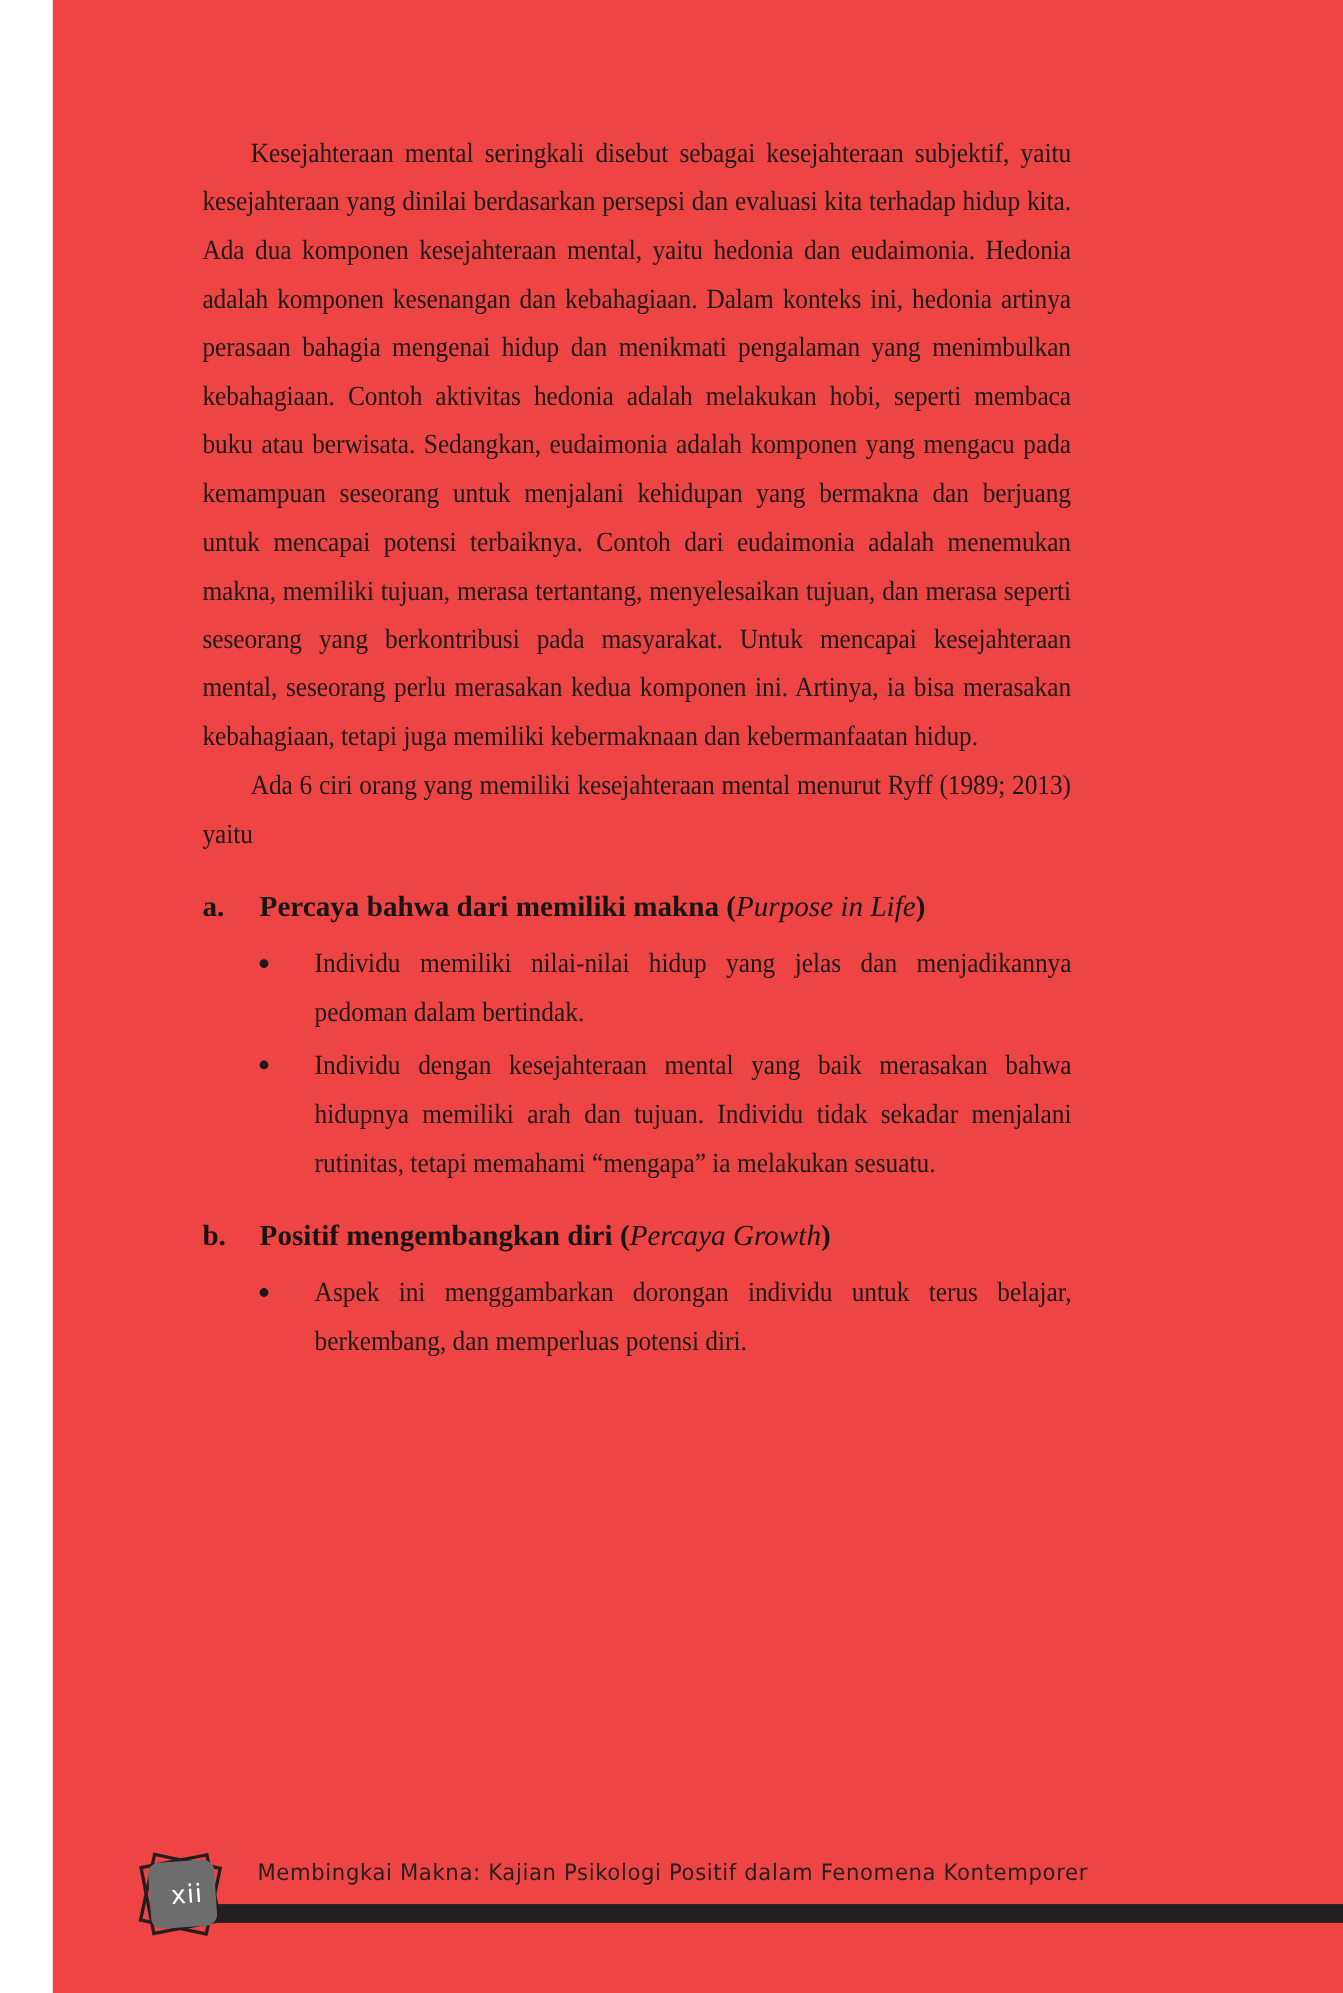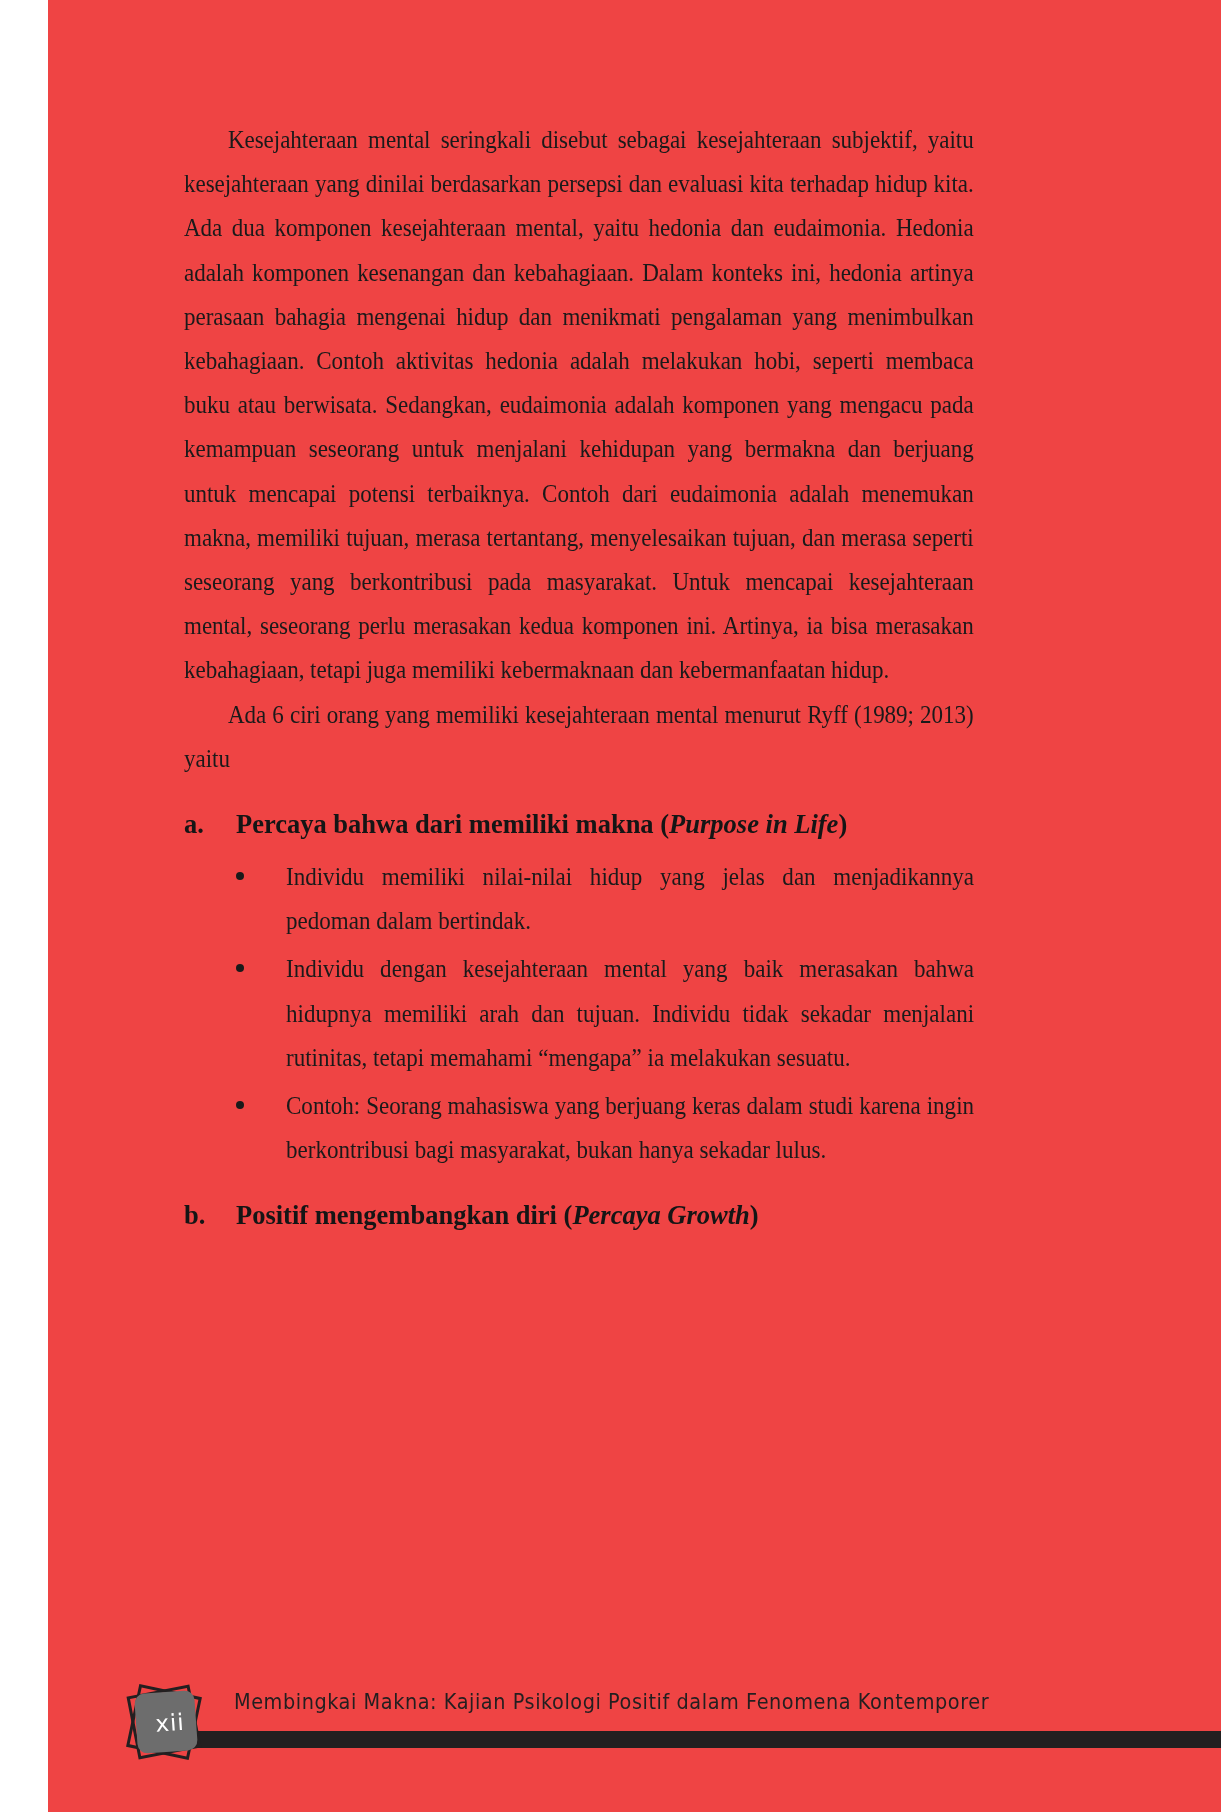--- a/index.html
+++ b/index.html
@@ -70,21 +70,21 @@
   .lettered-heading .marker {
     width: 52px;
     flex: 0 0 52px;
     font-weight: bold;
   }
   .lettered-heading .htext {
     flex: 1 1 auto;
   }
   .lettered-heading .htext em {
     font-style: italic;
-    font-weight: bold;
+    font-weight: normal;
   }
 
   
   .bullets {
     list-style: none;
     margin: 0;
     padding: 0;
   }
   .bullet-item {
     position: relative;
@@ -204,31 +204,33 @@
 
     <ul class="bullets">
       <li class="bullet-item">
         <span class="dot"></span>
         <p class="bullet-text">Individu memiliki nilai-nilai hidup yang jelas dan menjadikannya pedoman dalam bertindak.</p>
       </li>
       <li class="bullet-item">
         <span class="dot"></span>
         <p class="bullet-text">Individu dengan kesejahteraan mental yang baik merasakan bahwa hidupnya memiliki arah dan tujuan. Individu tidak sekadar menjalani rutinitas, tetapi memahami “mengapa” ia melakukan sesuatu.</p>
       </li>
-      <li class="bullet-item">
-        <span class="dot"></span>
-        <p class="bullet-text">Contoh: Seorang mahasiswa yang berjuang keras dalam studi karena ingin berkontribusi bagi masyarakat,  bukan hanya sekadar lulus.</p>
-      </li>
     </ul>
 
     <div class="lettered-heading">
       <span class="marker">b.</span>
       <span class="htext"><span>Positif mengembangkan diri (</span><em>Percaya Growth</em><span>)</span></span>
     </div>
 
+    <ul class="bullets">
+      <li class="bullet-item">
+        <span class="dot"></span>
+        <p class="bullet-text">Aspek ini menggambarkan dorongan individu untuk terus belajar, berkembang, dan memperluas potensi diri.</p>
+      </li>
+    </ul>
 
   </div>
 
   <div class="footer">
     <div class="footer-bar"></div>
 
     <div class="badge">
       <div class="sq sq-a"></div>
       <div class="sq sq-b"></div>
       <div class="fill"></div>

